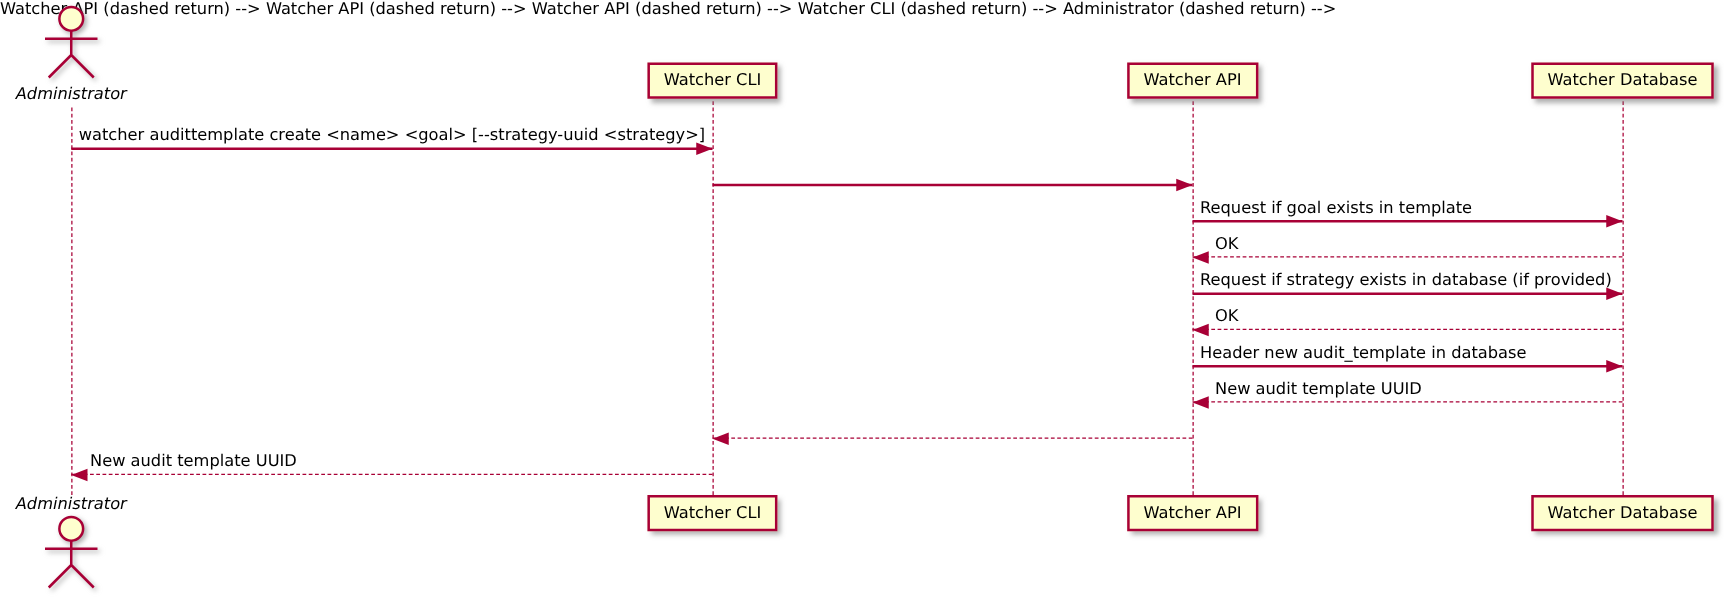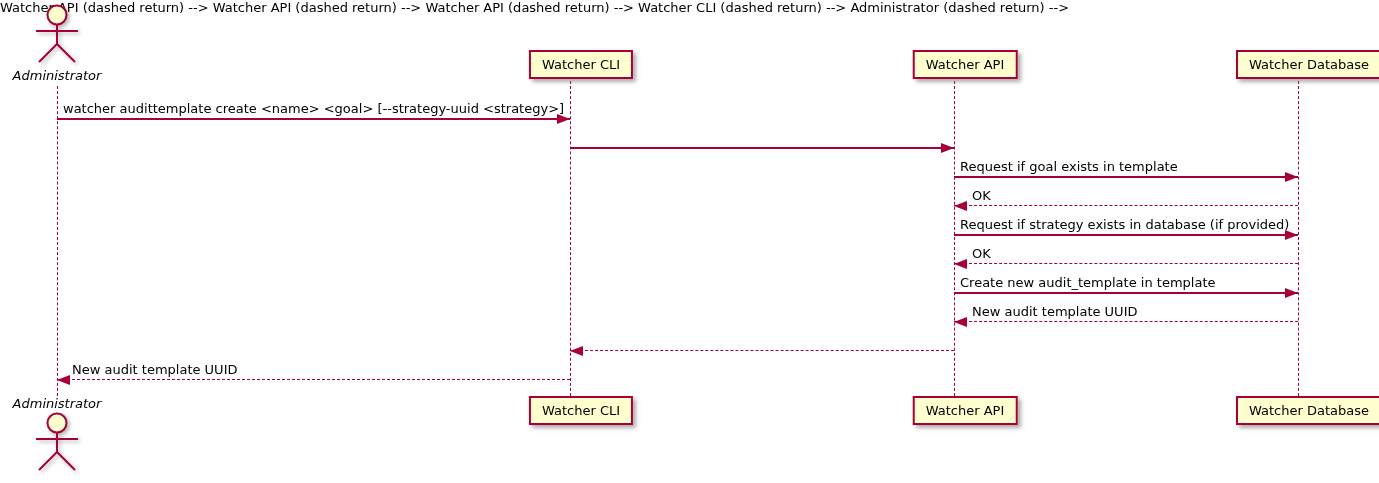--- a/index.html
+++ b/index.html
@@ -9,21 +9,20 @@
     overflow:hidden;
   }
   .lifeline {
     position:absolute; width:0; border-left:1px dashed #A80036;
   }
   .participant {
     position:absolute; transform:translateX(-50%);
     background:#FEFECE; border:2px solid #A80036;
     padding:5px 11px; white-space:nowrap; line-height:15px;
     box-shadow:3px 3px 4px rgba(110,110,110,0.55);
-    margin-left:11px;
   }
   .msg-label {
     position:absolute; white-space:nowrap; line-height:15px;
   }
   .line-solid {
     position:absolute; height:1.5px; background:#A80036;
   }
   .line-dashed {
     position:absolute; height:0; border-top:1px dashed #A80036;
   }
@@ -90,21 +89,21 @@
   <div class="msg-label" style="left:960px; top:217px;">Request if strategy exists in database (if provided)</div>
   <div class="line-solid" style="left:954px; top:234px; width:344px;"></div>
   <div class="head-right" style="left:1285px; top:230px;"></div>
 
    Watcher API (dashed return) --&gt;
   <div class="msg-label" style="left:972px; top:246px;">OK</div>
   <div class="line-dashed" style="left:954px; top:263px; width:344px;"></div>
   <div class="head-left" style="left:954px; top:259px;"></div>
 
   
-  <div class="msg-label" style="left:960px; top:275px;">Create new audit_template in template</div>
+  <div class="msg-label" style="left:960px; top:275px;">Header new audit_template in database</div>
   <div class="line-solid" style="left:954px; top:292px; width:344px;"></div>
   <div class="head-right" style="left:1285px; top:288px;"></div>
 
    Watcher API (dashed return) --&gt;
   <div class="msg-label" style="left:972px; top:304px;">New audit template UUID</div>
   <div class="line-dashed" style="left:954px; top:321px; width:344px;"></div>
   <div class="head-left" style="left:954px; top:317px;"></div>
 
    Watcher CLI (dashed return) --&gt;
   <div class="line-dashed" style="left:570px; top:350px; width:384px;"></div>

